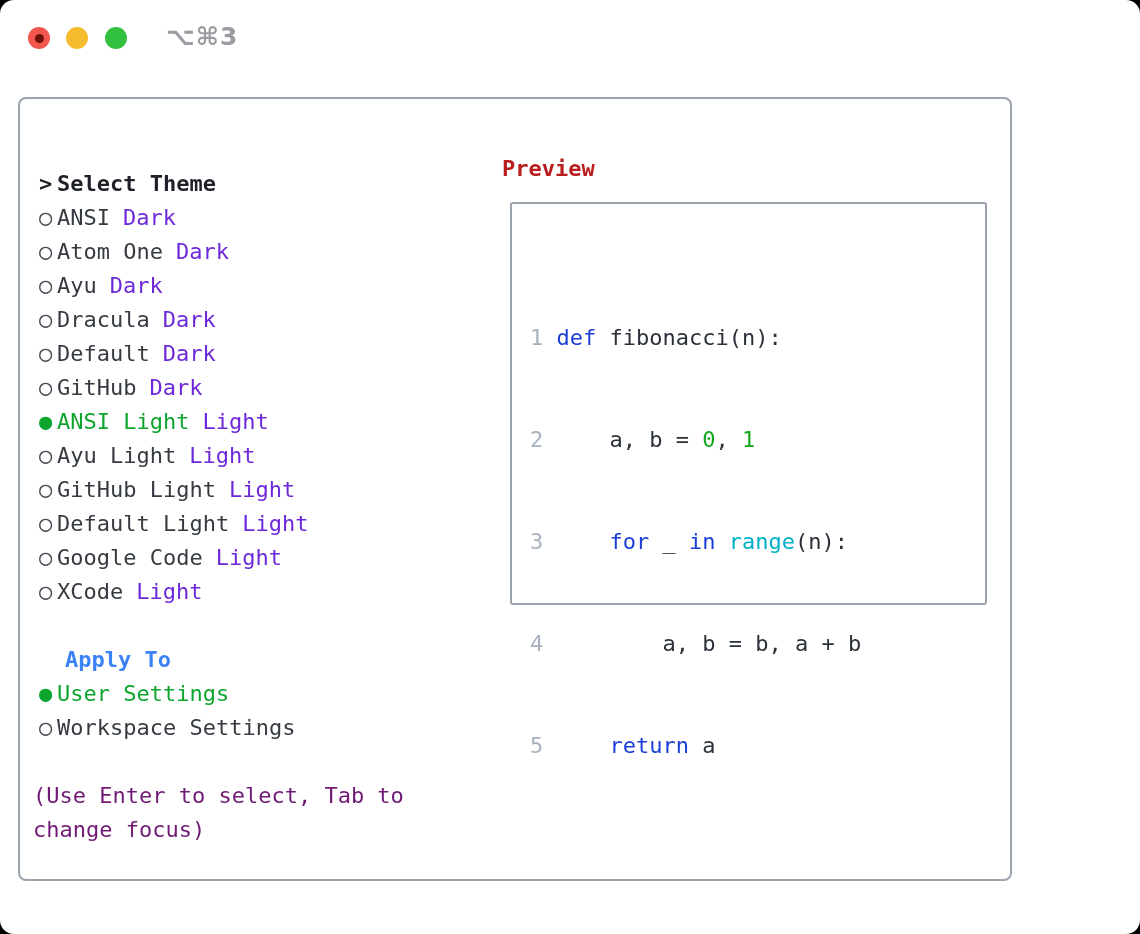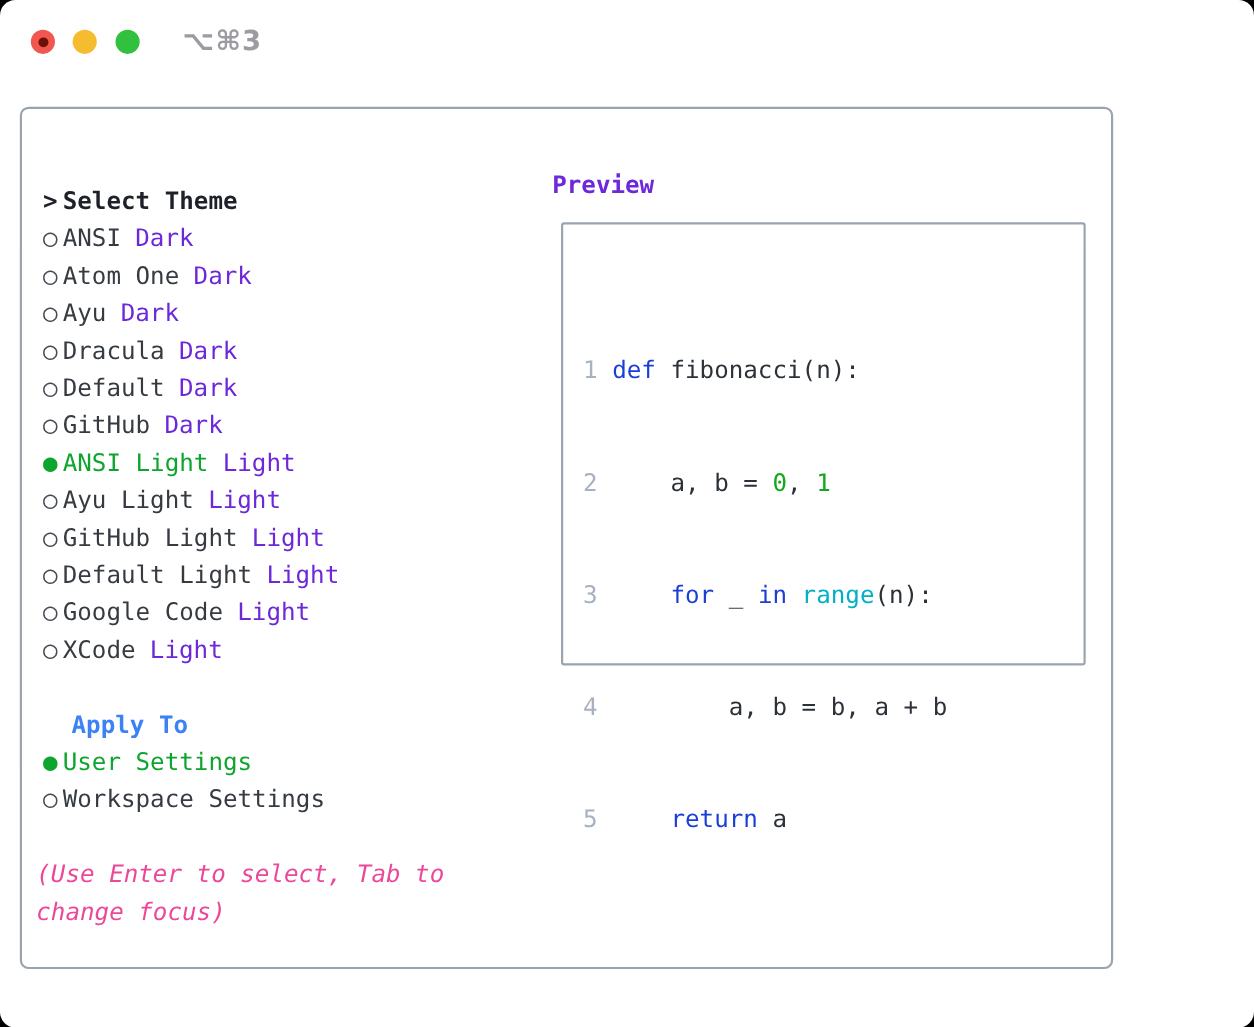--- a/index.html
+++ b/index.html
@@ -25,26 +25,26 @@
     border:2px solid #9ba4ae;border-radius:8px;box-sizing:border-box;background:#fff;
   }
   
   .left-pane{position:absolute;left:19px;top:68px;font-size:22px;line-height:34px;color:#363b42;}
   .row{height:34px;white-space:pre;}
   .marker{display:inline-block;width:18px;color:#454b54;}
   .hdr .marker,.hdr .label{font-weight:bold;color:#1e2228;}
   .tag{color:#6d28d9;margin-left:13px;}
   .row.selected .marker,.row.selected .label{color:#0ea52f;}
   .apply-hdr{padding-left:26px;font-weight:bold;color:#3b82f6;}
-  .hint-row{color:#ec4899;margin-left:-6px;font-style:italic;}
+  .hint-row{color:#701a75;margin-left:-6px;}
   .blank{height:34px;}
   
   .preview-label{
     position:absolute;left:482px;top:53px;height:34px;line-height:34px;
-    font-size:22px;font-weight:bold;color:#6d28d9;
+    font-size:22px;font-weight:bold;color:#b91c1c;
   }
   .preview-box{
     position:absolute;left:490px;top:103px;width:477px;height:403px;
     border:2px solid #9ba4ae;border-radius:3px;box-sizing:border-box;background:#fff;padding-left:28px;
   }
   .code{
     position:absolute;left:18px;top:49px;
     font-size:22px;line-height:34px;white-space:pre;color:#2b3138;
   }
   .cline{height:34px;}

